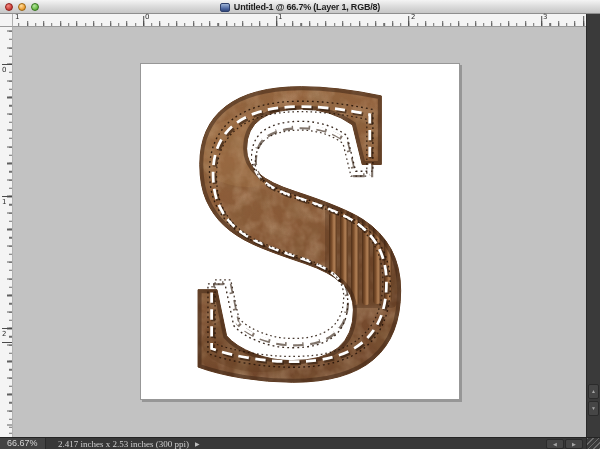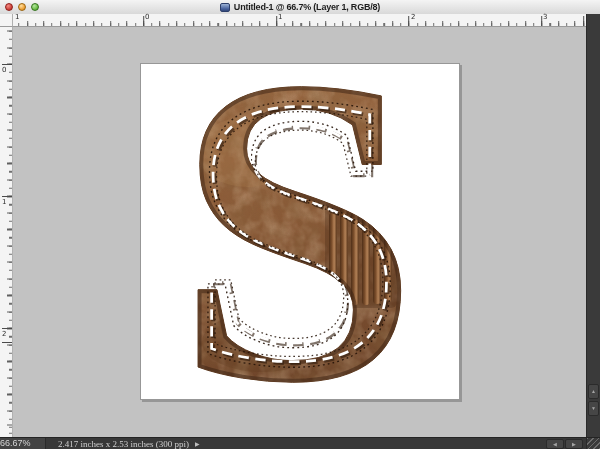--- a/index.html
+++ b/index.html
@@ -4,21 +4,21 @@
 <style>
   html,body{margin:0;padding:0;background:#888;}
   *{box-sizing:border-box;}
   .window{
     position:relative;width:600px;height:449px;overflow:hidden;
     font-family:"Liberation Sans","DejaVu Sans",sans-serif;
     background:#c2c2c2;
   }
   
   .titlebar{
-    position:absolute;left:0;top:0;width:600px;height:26px;
+    position:absolute;left:0;top:0;width:600px;height:14px;
     background:linear-gradient(#f4f4f4,#d9d9d9 55%,#c6c6c6);
     border-bottom:1px solid #8e8e8e;
   }
   .traffic{position:absolute;left:5px;top:3px;display:flex;gap:5px;}
   .tl{width:8px;height:8px;border-radius:50%;display:inline-block;}
   .tl.red{background:radial-gradient(circle at 35% 30%,#f48c84,#d0443e 60%,#a22721);border:0.5px solid #8e1f1a;}
   .tl.yel{background:radial-gradient(circle at 35% 30%,#ffe0a0,#f0a33a 60%,#c97e16);border:0.5px solid #9c6510;}
   .tl.grn{background:radial-gradient(circle at 35% 30%,#b5e6a1,#6fbf4a 60%,#3f8c25);border:0.5px solid #35741e;}
   .title-wrap{
     position:absolute;left:0;right:0;top:0;height:14px;
@@ -71,21 +71,21 @@
     color:#a5a5a5;font-size:5px;line-height:13px;text-align:center;
   }
   .sb-up{top:370px;} .sb-down{top:387px;}
   
   .statusbar{
     position:absolute;left:0;top:437px;width:600px;height:12px;
     background:#383838;border-top:1px solid #242424;
     display:flex;align-items:center;color:#cccccc;font-size:9px;
   }
   .zoom-box{
-    flex:none;width:46px;height:12px;line-height:11px;
+    flex:none;width:46px;height:12px;line-height:11px;padding-left:7px;
     background:#434343;border-right:1px solid #2a2a2a;color:#d6d6d6;
   }
   .doc-info{margin-left:12px;white-space:nowrap;color:#cfcfcf;font-family:Liberation Serif, serif;}
   .menu-arrow{margin-left:6px;font-size:6px;color:#bdbdbd;}
   .sb-spacer{flex:1;}
   .hs-btn{
     flex:none;width:18px;height:10px;margin-right:1px;
     background:#464646;border:1px solid #2b2b2b;border-radius:2px;
     color:#a5a5a5;font-size:5px;line-height:8px;text-align:center;
   }

